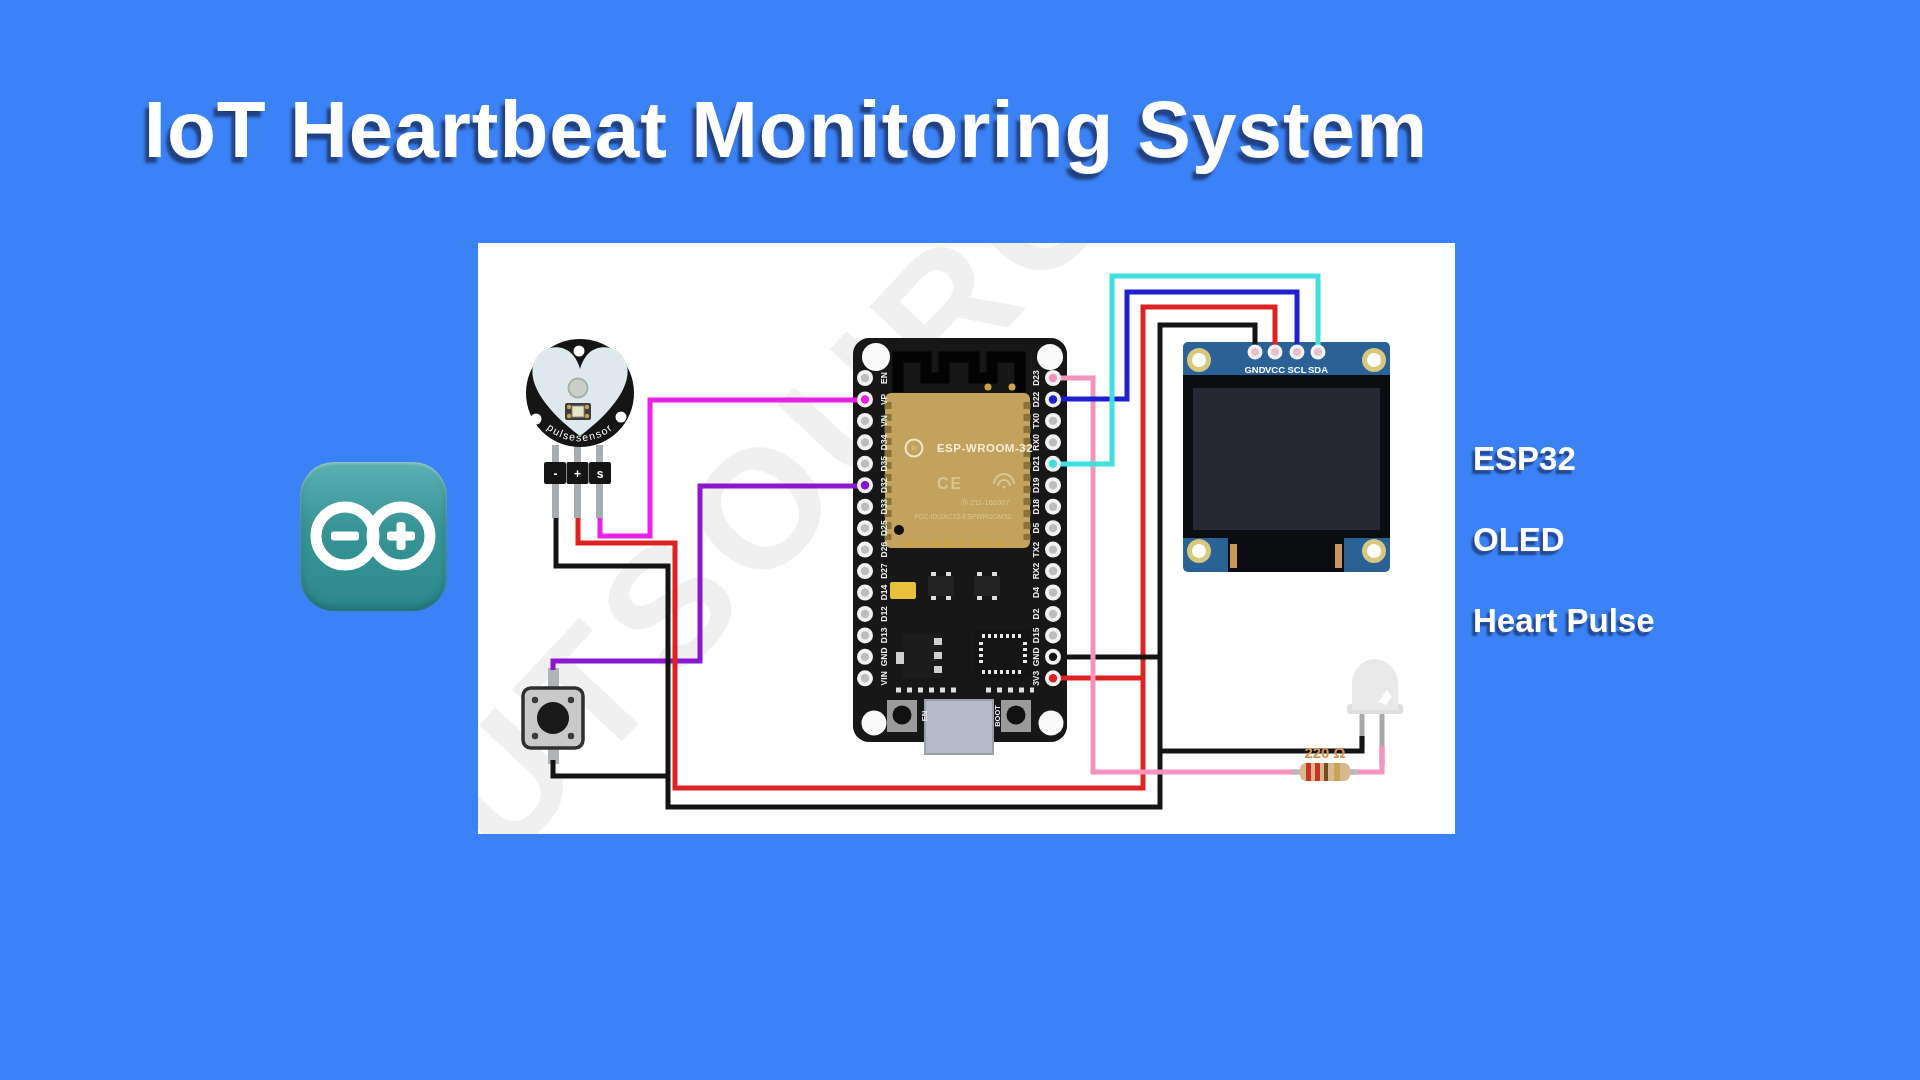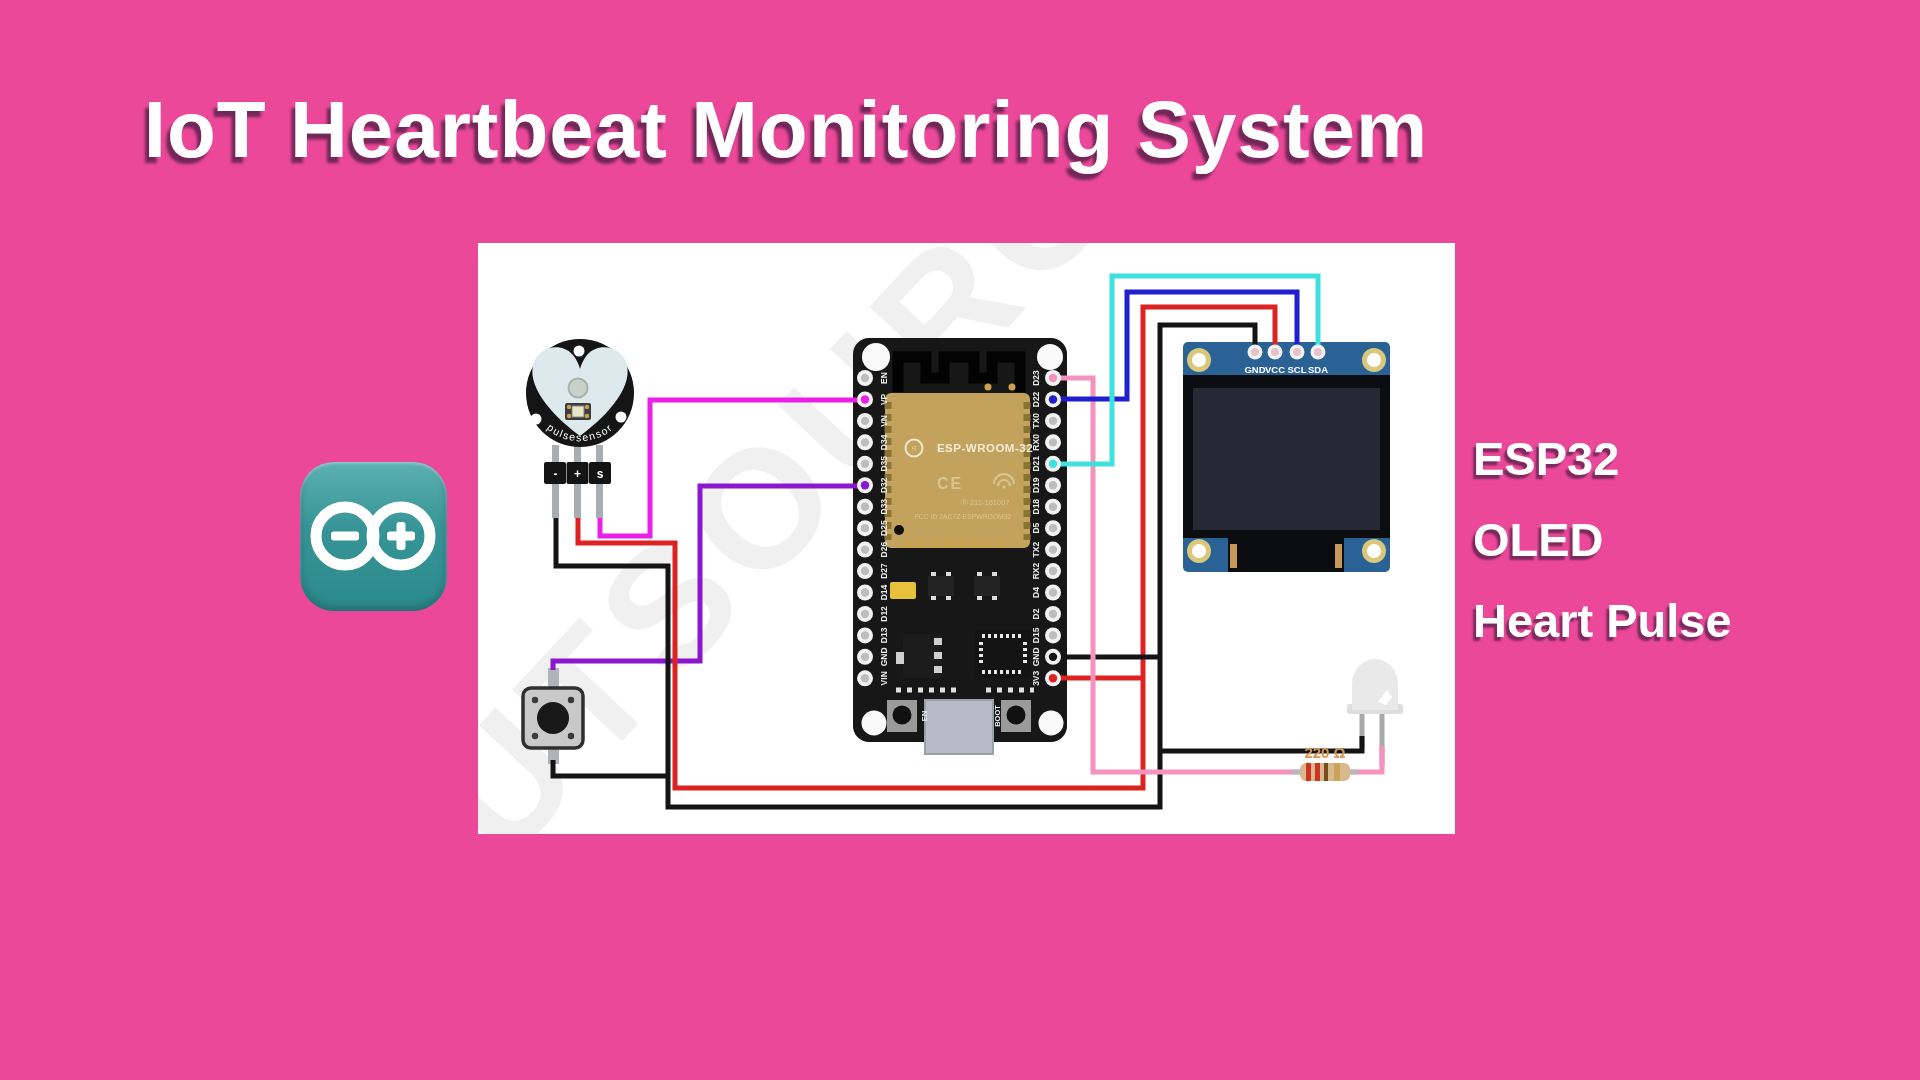--- a/index.html
+++ b/index.html
@@ -6,21 +6,21 @@
   #app{position:relative;width:1920px;height:1080px;overflow:hidden;
        background:#302c5c;font-family:"Liberation Sans",sans-serif;}
   .title{position:absolute;left:0;top:84px;width:1572px;text-align:center;
          font-size:80px;font-weight:700;color:#ffffff;letter-spacing:1px;
          text-shadow:-4px 6px 3px rgba(12,12,35,.55);}
   .panel{position:absolute;left:478px;top:243px;width:977px;height:591px;background:#ffffff;}
   .watermark-wrap{position:absolute;left:478px;top:243px;width:977px;height:591px;
          overflow:hidden;display:flex;align-items:center;justify-content:center;}
   .watermark{transform:translate(-150px,-90px) rotate(-47deg);font-size:168px;font-weight:700;
          color:rgba(40,40,40,0.07);letter-spacing:12px;white-space:nowrap;}
-  .sidetext{position:absolute;left:1473px;top:418px;color:#fff;font-size:47px;
+  .sidetext{position:absolute;left:1473px;top:418px;color:#fff;font-size:33px;
          font-weight:700;line-height:81px;text-shadow:-3px 4px 2px rgba(12,12,35,.5);}
   .arduino{position:absolute;left:300px;top:462px;width:147px;height:149px;border-radius:34px;
          background:linear-gradient(180deg,#5cb0b2 0%,#379496 45%,#2b8a8e 100%);
          box-shadow:inset 0 2px 3px rgba(255,255,255,.35), inset 0 -4px 8px rgba(0,0,0,.22);
          display:flex;align-items:center;justify-content:center;}
   #scene{position:absolute;left:0;top:0;}
   text{font-family:"Liberation Sans",sans-serif;}
   .pinlabel{font-size:8.5px;font-weight:bold;fill:#ececec;}
   .oledlabel{font-size:9.5px;font-weight:bold;fill:#ffffff;}
   .blocklabel{font-size:12px;font-weight:bold;fill:#ffffff;}
@@ -28,21 +28,21 @@
   .modsmall{font-size:7.5px;fill:#d8c690;}
   .modtiny{font-size:6.8px;fill:#d8c690;}
   .modce{font-size:16px;font-weight:bold;fill:#d8c690;letter-spacing:2px;}
   .btnlabel{font-size:7.5px;font-weight:bold;fill:#efefef;}
   .reslabel{font-size:15px;font-weight:bold;fill:#d6944c;}
   .pstext{font-size:10.5px;fill:#ffffff;letter-spacing:1.5px;}
 </style>
 </head>
 <body>
 
-<div id="app" style="background: #ec4899;">
+<div id="app" style="background: #3b82f6;">
 
   <div class="title">IoT Heartbeat Monitoring System</div>
 
   <div class="arduino">
     <svg width="147" height="149" viewBox="0 0 147 149">
       <circle cx="45" cy="74" r="29" fill="none" stroke="#ffffff" stroke-width="11"></circle>
       <circle cx="101" cy="74" r="29" fill="none" stroke="#ffffff" stroke-width="11"></circle>
       <rect x="31" y="69.5" width="28" height="9" rx="3" fill="#ffffff"></rect>
       <rect x="87" y="69.5" width="28" height="9" rx="3" fill="#ffffff"></rect>
       <rect x="96.5" y="60" width="9" height="28" rx="3" fill="#ffffff"></rect>

